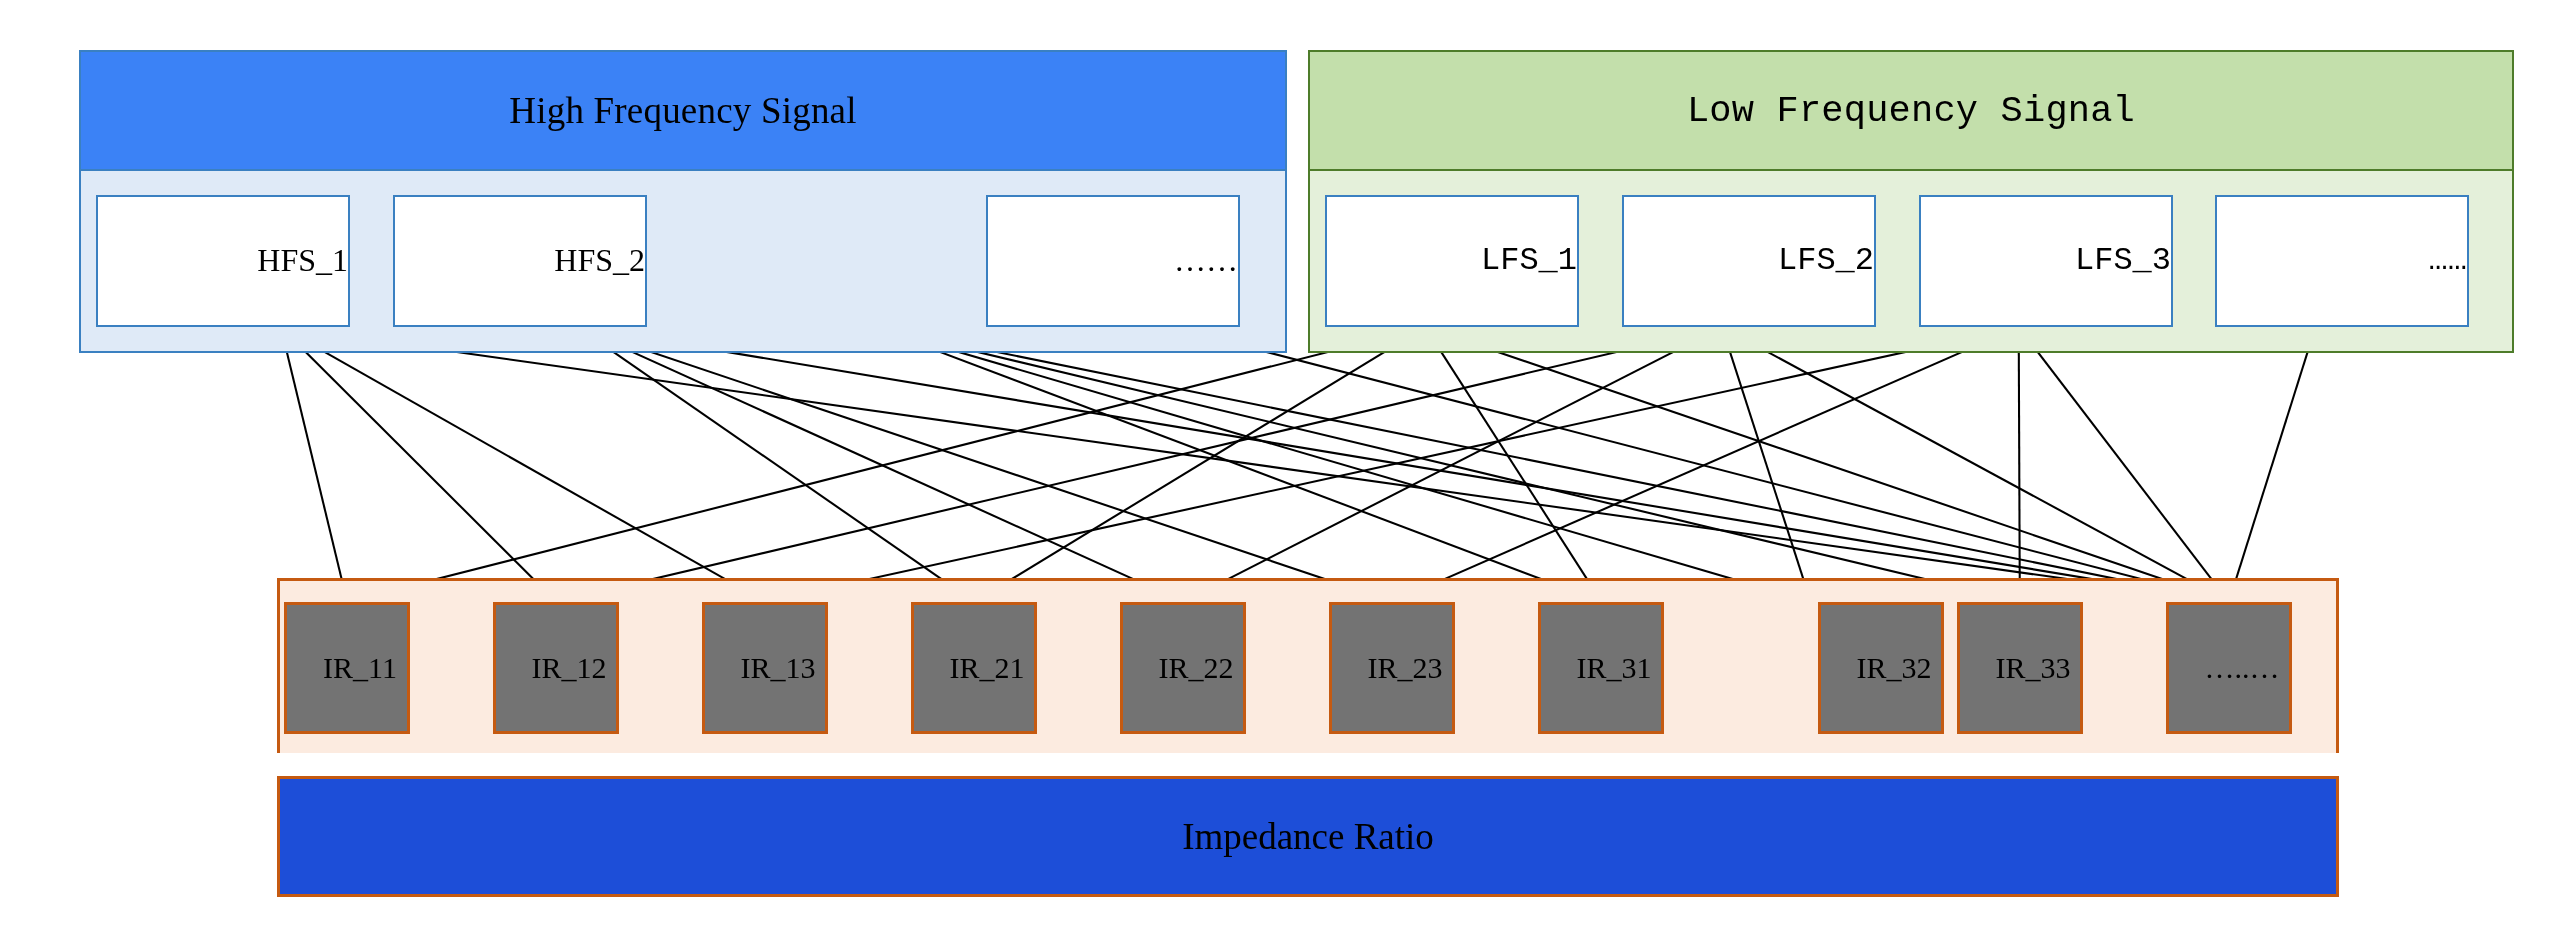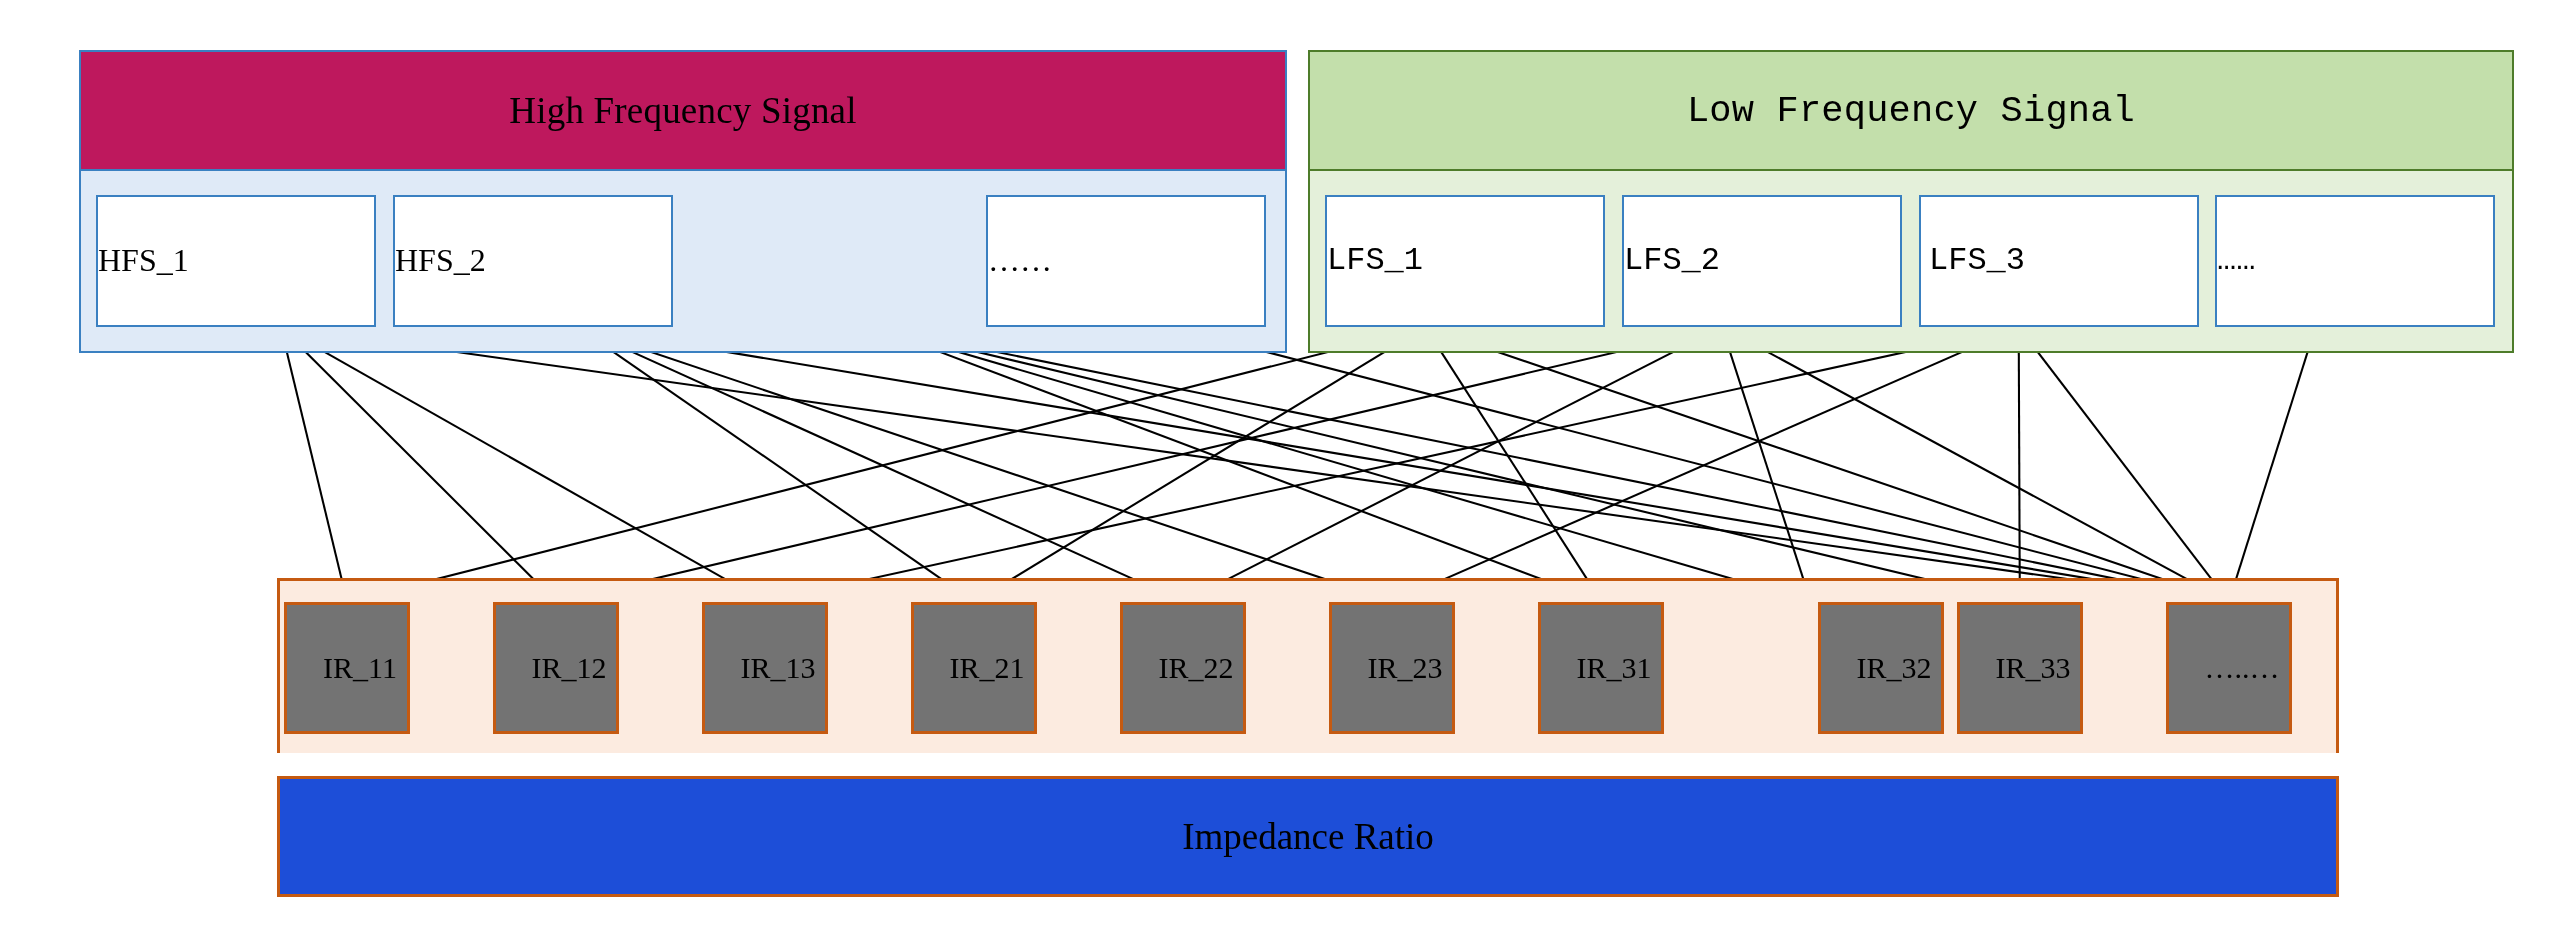--- a/index.html
+++ b/index.html
@@ -20,45 +20,45 @@
   }
   .group-body{
     position:absolute;left:0;width:100%;
     box-sizing:border-box;
     display:flex;align-items:center;
   }
 
   
   #hfs-group{left:79px;top:50px;width:1208px;height:304px;}
   #hfs-group .group-header{
-    height:121px;background:#be185d;
+    height:121px;background:#3b82f6;
     border:2.8px solid #3A80C1;
   }
   #hfs-group .group-body{
     top:121px;height:182px;background:#DFEAF7;
     border:2.8px solid #3A80C1;border-top:none;
   }
 
   
   #lfs-group{left:1308px;top:50px;width:1206px;height:304px;font-family:Liberation Mono, monospace;}
   #lfs-group .group-header{
     height:121px;background:#C3DFAB;
     border:2.8px solid #4E7C2A;
   }
   #lfs-group .group-body{
     top:121px;height:182px;background:#E4F0DA;
     border:2.8px solid #4E7C2A;border-top:none;
   }
 
   
   .sig-cell{
-    position:absolute;top:23.5px;height:132px;width:280px;
+    position:absolute;top:23.5px;height:132px;width:254px;
     box-sizing:border-box;
     background:#ffffff;border:2.8px solid #3A80C1;
-    display:flex;align-items:center;justify-content:flex-start;
+    display:flex;align-items:center;justify-content:flex-end;
     font-size:32px;color:#000;
   }
 
   
   #ir-group{position:absolute;left:277px;top:578px;width:2062px;height:299px;}
   #ir-group .ir-top{
     position:absolute;left:0;top:0;width:100%;height:175px;
     box-sizing:border-box;background:#FCEBE0;
     border:3.5px solid #C55A11;border-bottom:none;
   }

